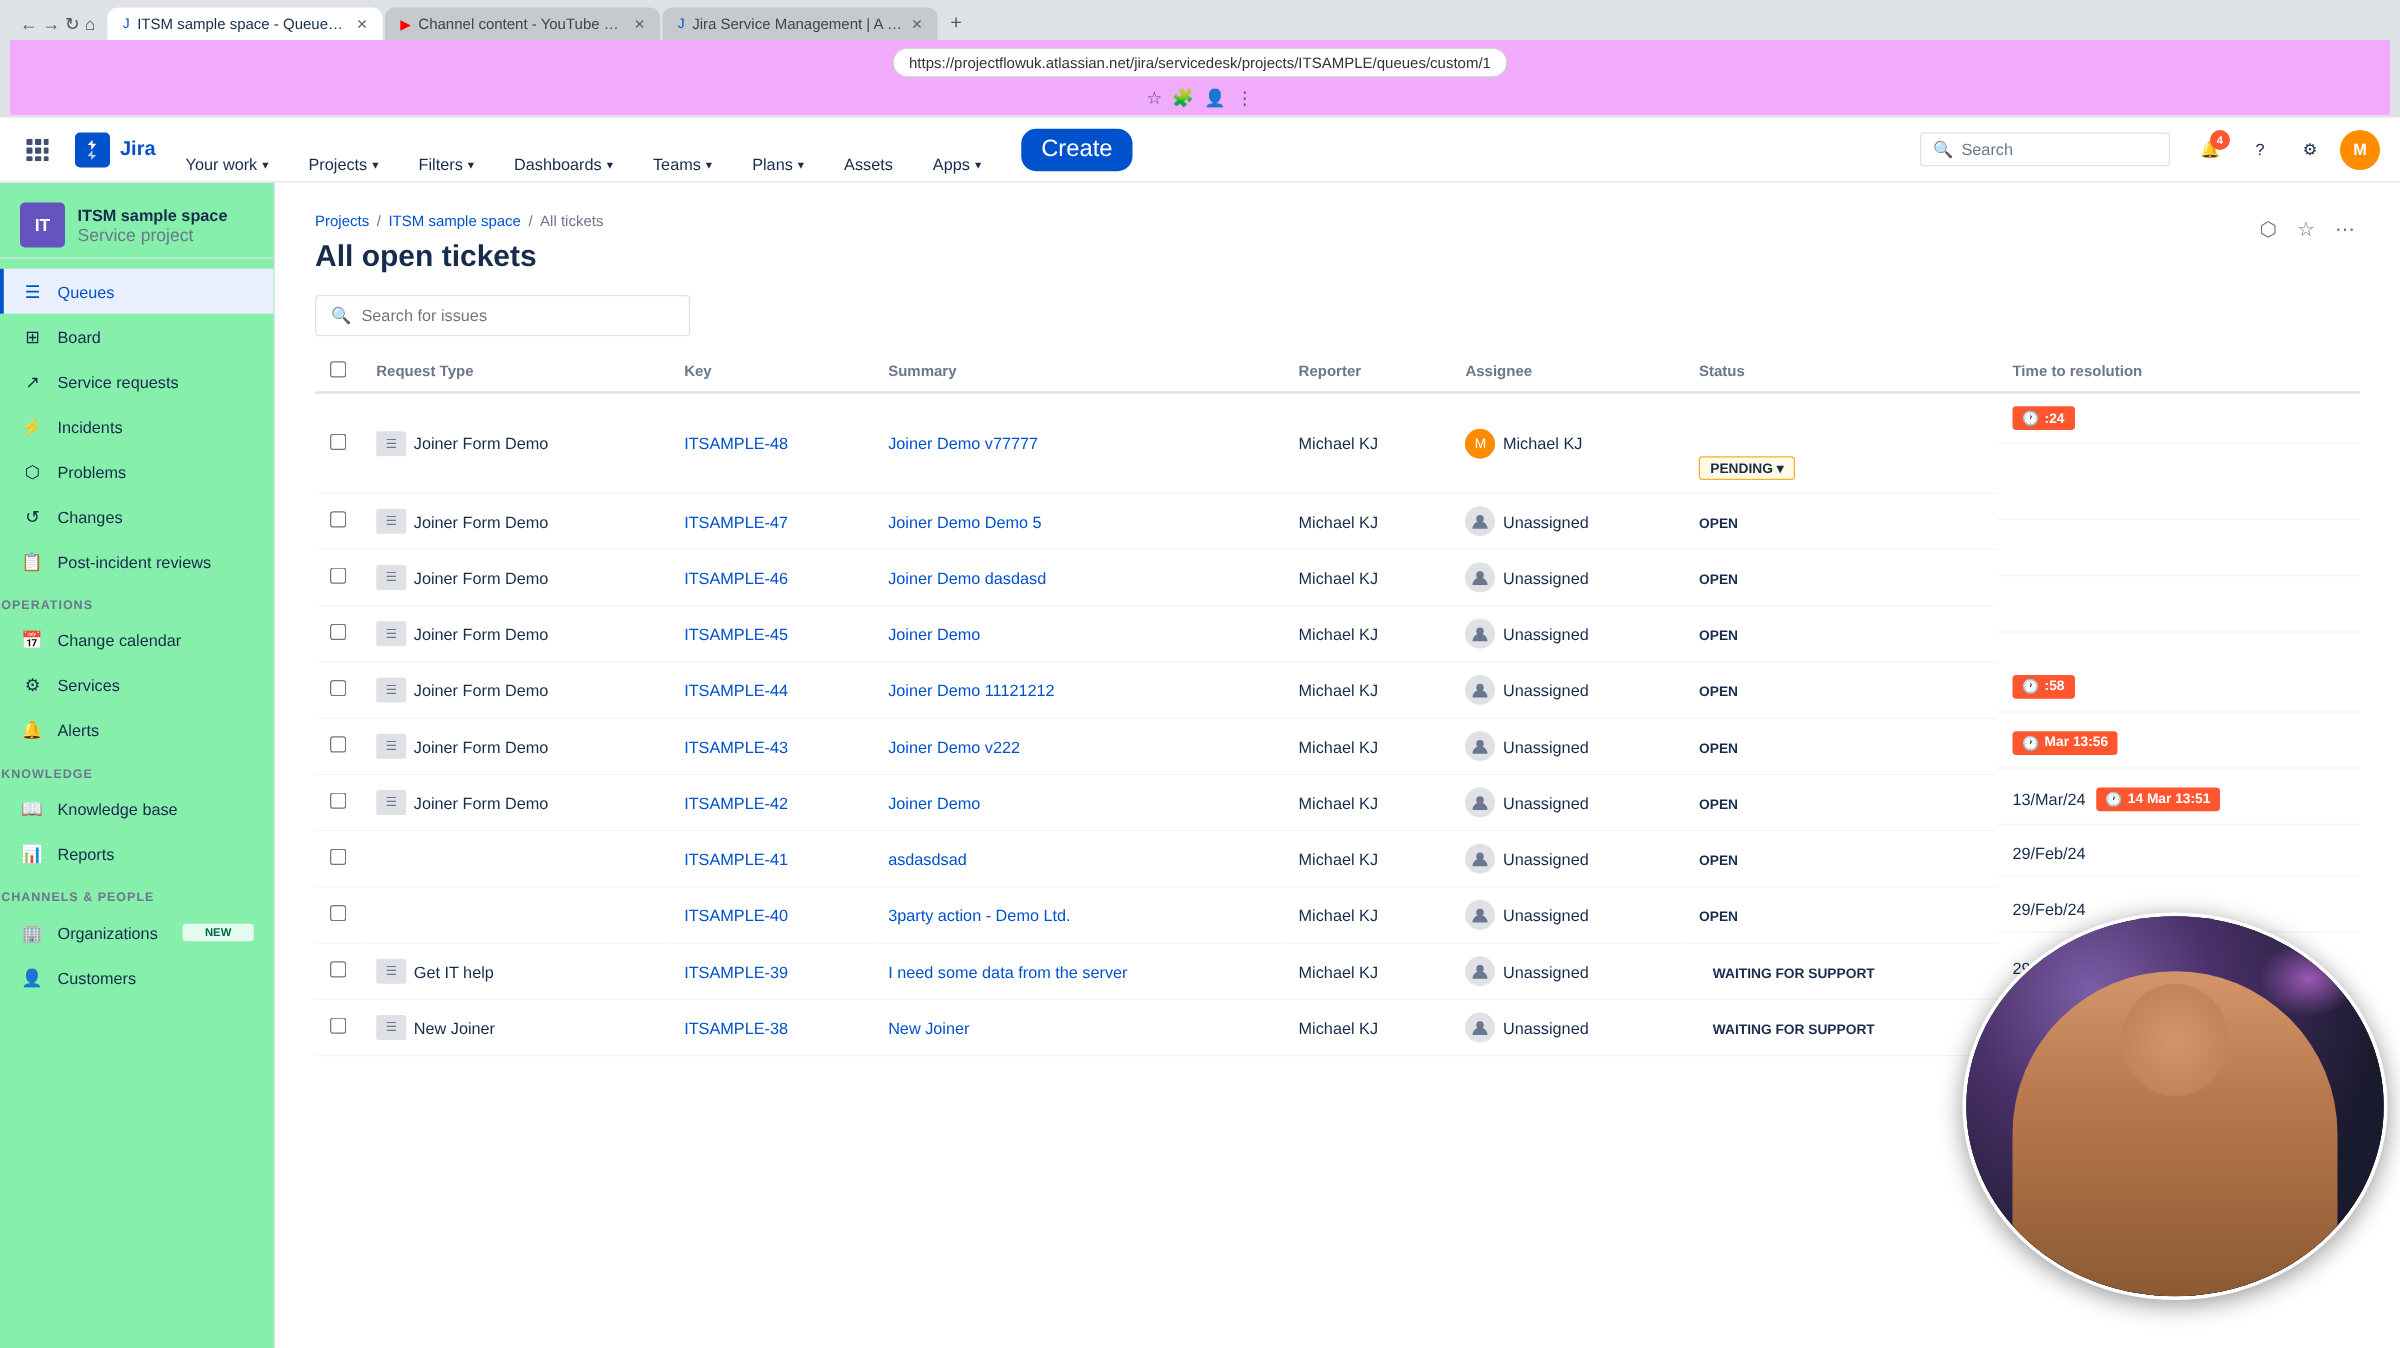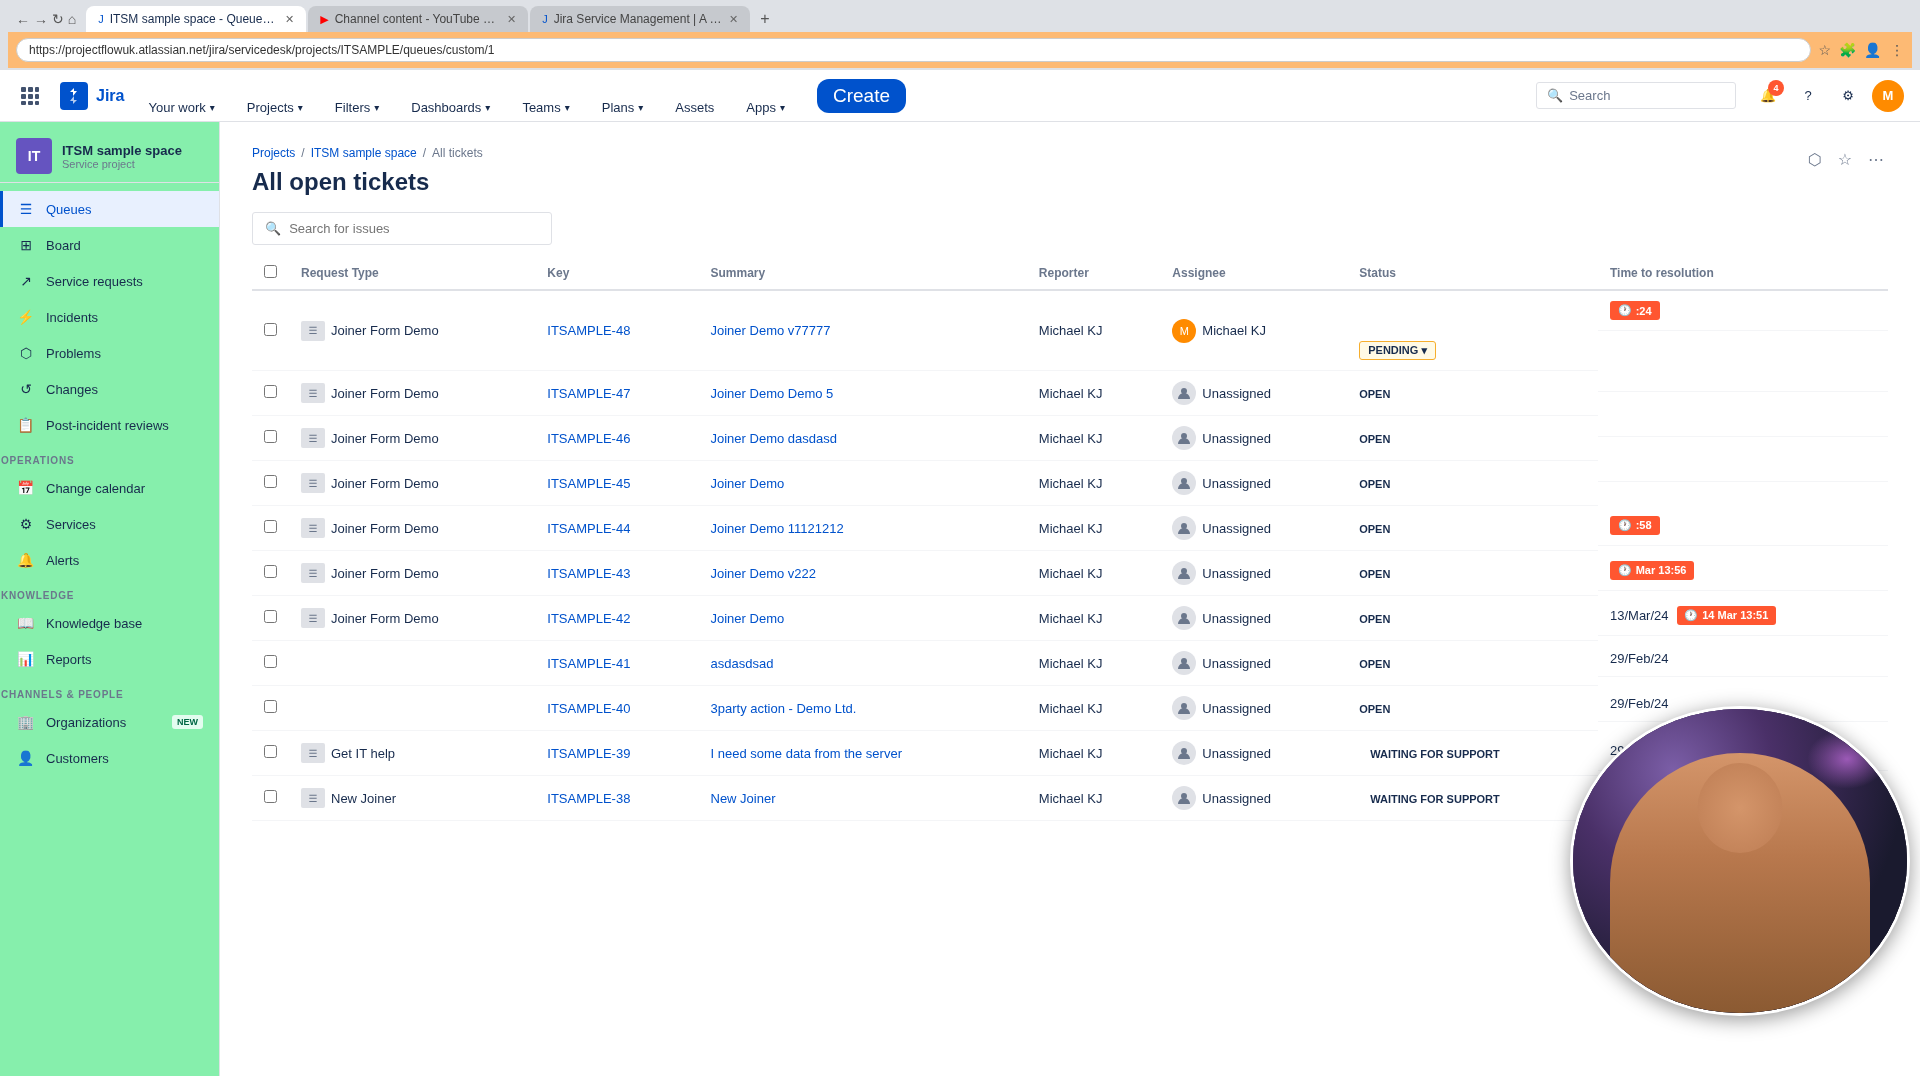--- a/index.html
+++ b/index.html
@@ -4,21 +4,21 @@
   <style>
     * { box-sizing: border-box; margin: 0; padding: 0; }
     body { font-family: -apple-system, BlinkMacSystemFont, "Segoe UI", sans-serif; font-size: 13px; background: #fff; color: #172b4d; }
 
     
     .browser-chrome { background: #dee1e6; padding: 6px 8px 0; }
     .browser-tabs { display: flex; gap: 2px; margin-bottom: 0; }
     .browser-tab { background: #fff; padding: 6px 12px; border-radius: 8px 8px 0 0; font-size: 12px; display: flex; align-items: center; gap: 6px; max-width: 220px; overflow: hidden; white-space: nowrap; text-overflow: ellipsis; cursor: pointer; }
     .browser-tab.inactive { background: #c6c9ce; color: #444; }
     .browser-tab-close { font-size: 11px; color: #666; cursor: pointer; }
-    .browser-address-bar { background: #fdba74; border: none; border-bottom: 2px solid #dee1e6; padding: 6px 8px; display: flex; align-items: center; gap: 8px; }
+    .browser-address-bar { background: #f0abfc; border: none; border-bottom: 2px solid #dee1e6; padding: 6px 8px; display: flex; align-items: center; gap: 8px; flex-direction: column; }
     .browser-nav-btn { background: none; border: none; cursor: pointer; font-size: 14px; color: #555; }
     .browser-url { flex: 1; background: #fff; border-radius: 20px; padding: 4px 12px; font-size: 12px; color: #333; border: 1px solid #ccc; }
     .browser-actions { display: flex; gap: 8px; color: #555; font-size: 14px; }
     .new-tab-btn { background: none; border: none; cursor: pointer; font-size: 16px; color: #555; display: flex; align-items: center; }
 
     
     .jira-nav { background: #fff; border-bottom: 1px solid #dfe1e6; padding: 0 16px; height: 52px; display: flex; align-items: center; gap: 16px; position: relative; z-index: 10; }
     .jira-logo { display: flex; align-items: center; gap: 8px; font-weight: 700; font-size: 16px; color: #0052cc; cursor: pointer; }
     .jira-logo-icon { width: 28px; height: 28px; background: #0052cc; border-radius: 4px; display: flex; align-items: center; justify-content: center; color: #fff; font-size: 14px; font-weight: 900; }
     .grid-icon { width: 28px; height: 28px; display: flex; align-items: center; justify-content: center; cursor: pointer; }
@@ -33,27 +33,27 @@
     .avatar-btn { width: 32px; height: 32px; border-radius: 50%; background: #ff8b00; display: flex; align-items: center; justify-content: center; color: #fff; font-size: 13px; font-weight: 600; cursor: pointer; overflow: hidden; }
 
     
     .main-layout { display: flex; height: calc(100vh - 52px - 72px); }
 
     
     .sidebar { width: 220px; min-width: 220px; background: #86efac; border-right: 1px solid #dfe1e6; overflow-y: auto; padding-bottom: 20px; }
     .sidebar-header { padding: 16px 16px 8px; display: flex; align-items: center; gap: 10px; border-bottom: 1px solid #dfe1e6; }
     .sidebar-logo { width: 36px; height: 36px; background: #6554c0; border-radius: 4px; display: flex; align-items: center; justify-content: center; color: #fff; font-size: 14px; font-weight: 700; }
     .sidebar-title { font-size: 13px; font-weight: 700; color: #172b4d; }
-    .sidebar-subtitle { font-size: 11px; color: #6b778c; }
+    .sidebar-subtitle { font-size: 14px; color: #6b778c; }
     .sidebar-nav { padding: 8px 0; }
     .sidebar-item { display: flex; align-items: center; gap: 10px; padding: 8px 16px; cursor: pointer; font-size: 13px; color: #172b4d; border-radius: 0; }
     .sidebar-item.active { background: #e8f0fe; color: #0052cc; font-weight: 500; border-left: 3px solid #0052cc; padding-left: 13px; }
     .sidebar-section-label { padding: 12px 1px 4px; font-size: 10px; font-weight: 700; color: #6b778c; text-transform: uppercase; letter-spacing: 0.8px; }
     .sidebar-icon { width: 20px; height: 20px; display: flex; align-items: center; justify-content: center; font-size: 14px; flex-shrink: 0; }
-    .badge-new { background: #e3fcef; color: #006644; font-size: 9px; font-weight: 700; padding: 2px 5px; border-radius: 3px; text-transform: uppercase; }
+    .badge-new { background: #e3fcef; color: #006644; font-size: 9px; font-weight: 700; padding: 2px 18px; border-radius: 3px; text-transform: uppercase; }
 
     
     .content { flex: 1; overflow-y: auto; padding: 24px 32px; position: relative; }
     .breadcrumb { font-size: 12px; color: #6b778c; display: flex; align-items: center; gap: 6px; margin-bottom: 8px; }
     .breadcrumb a { color: #0052cc; cursor: pointer; text-decoration: none; }
     .breadcrumb-sep { color: #6b778c; }
     .page-title { font-size: 24px; font-weight: 600; color: #172b4d; margin-bottom: 16px; }
     .page-actions { position: absolute; top: 24px; right: 32px; display: flex; gap: 8px; align-items: center; }
     .page-action-btn { background: none; border: none; cursor: pointer; color: #6b778c; font-size: 16px; padding: 4px; }
 

